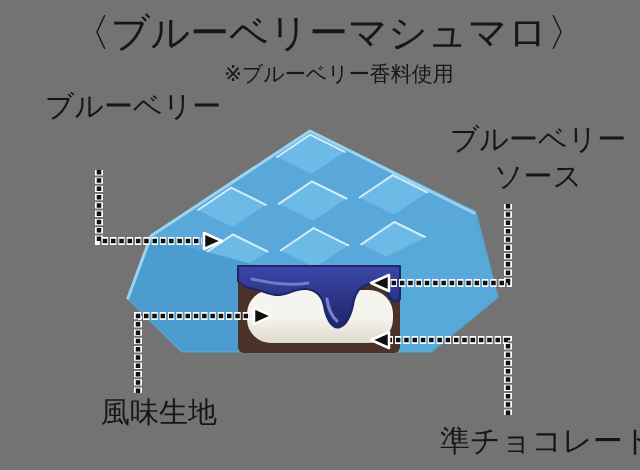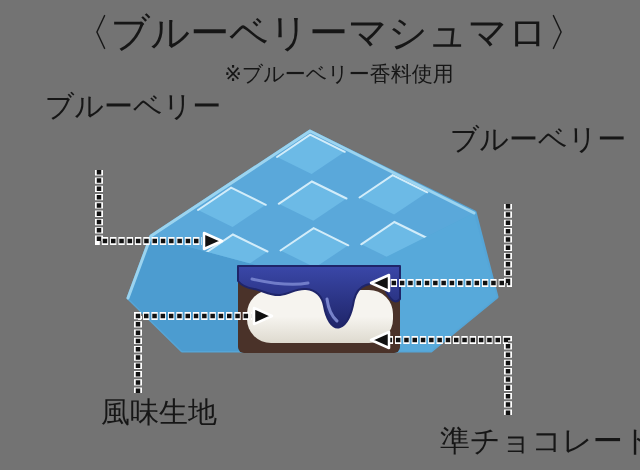--- a/index.html
+++ b/index.html
@@ -33,20 +33,21 @@
 
   <div class="title">〈ブルーベリーマシュマロ〉</div>
   <div class="subtitle">※ブルーベリー香料使用</div>
 
   <div class="callout dough">
     <span>ブルーベリー</span><br>
   </div>
 
   <div class="callout sauce">
     <span>ブルーベリー</span><br>
+    <span>ソース</span>
   </div>
 
   <div class="callout marshmallow">風味生地</div>
   <div class="callout chocolate">準チョコレート</div>
 
   <svg class="art" width="640" height="470" viewBox="0 0 640 470">
     <defs>
       <clipPath id="topclip">
         <path d="M310,131 L474,213 L330,285 L152,237 Z"></path>
       </clipPath>

